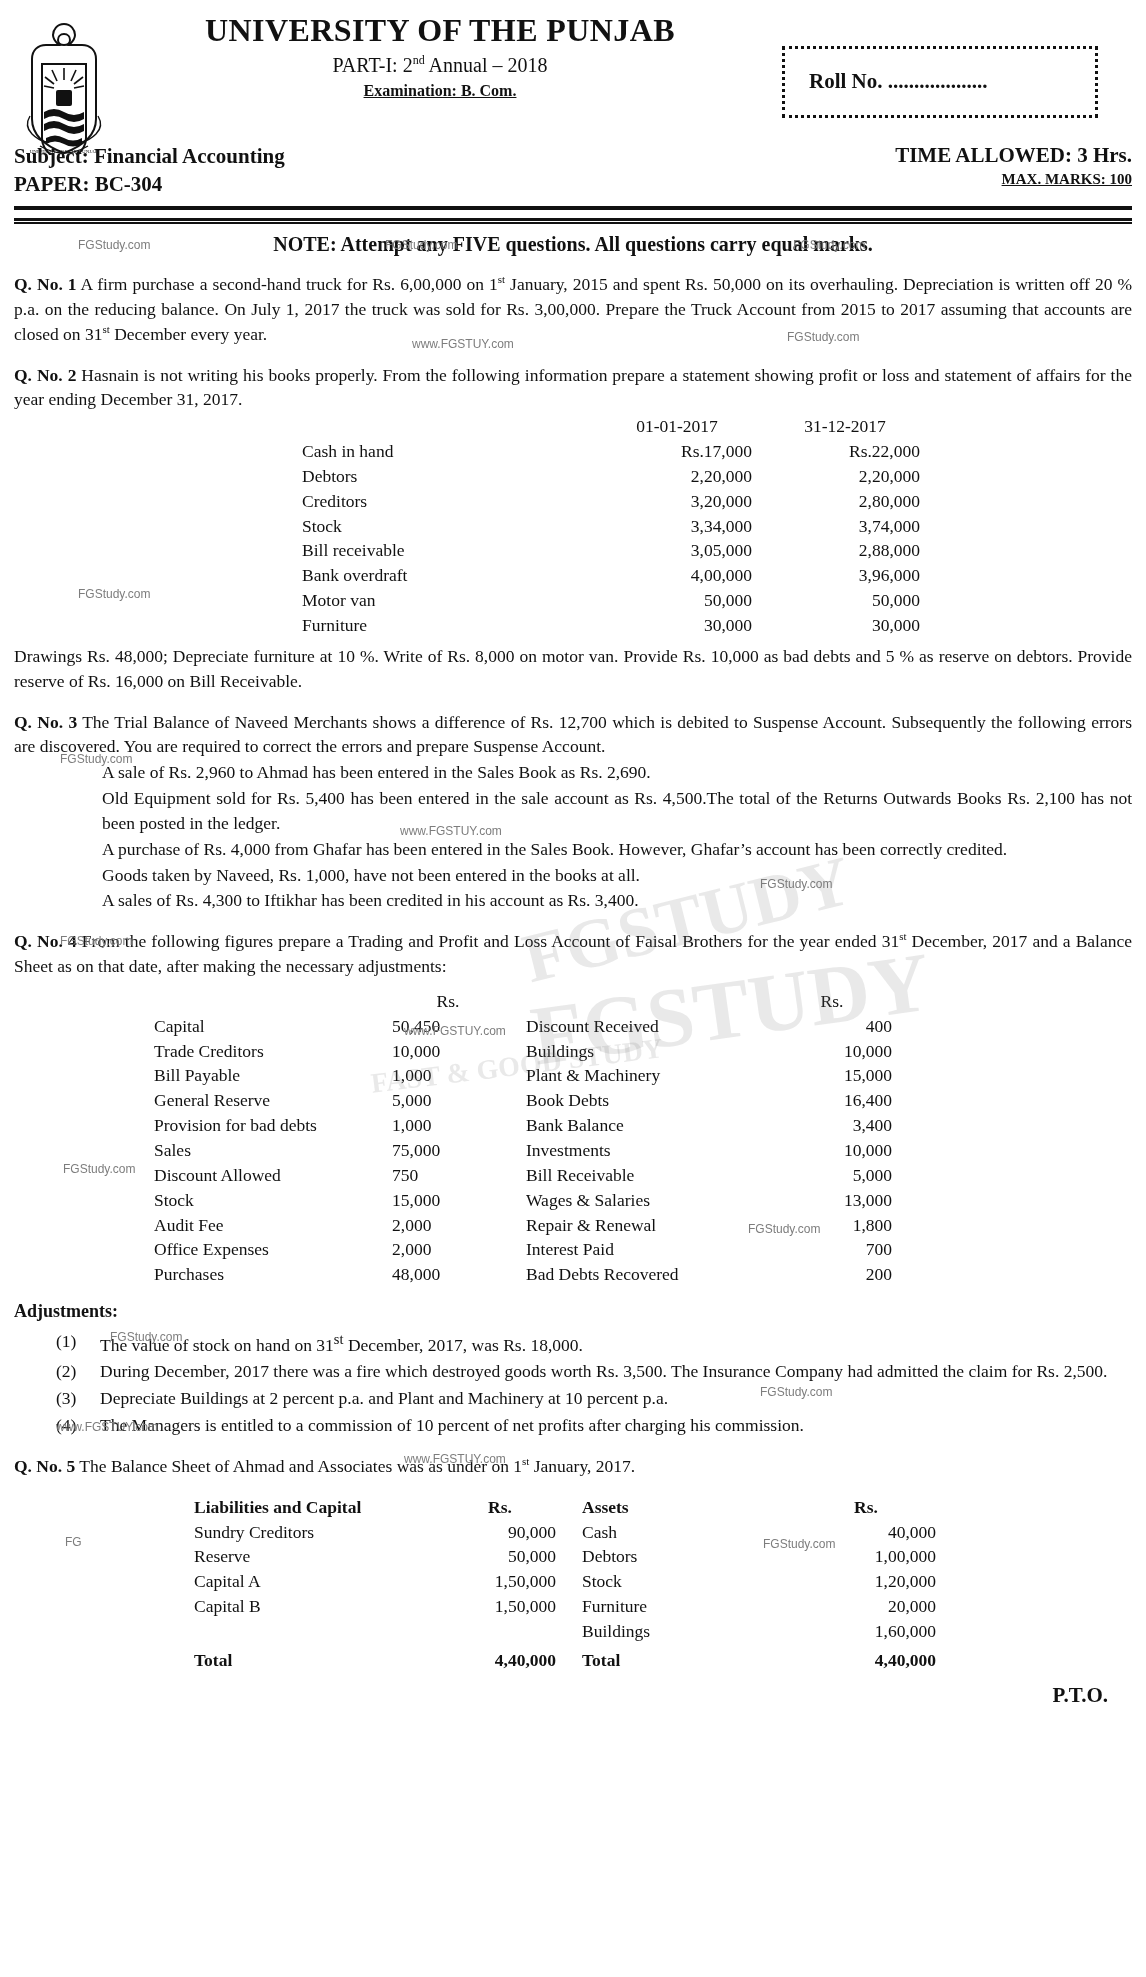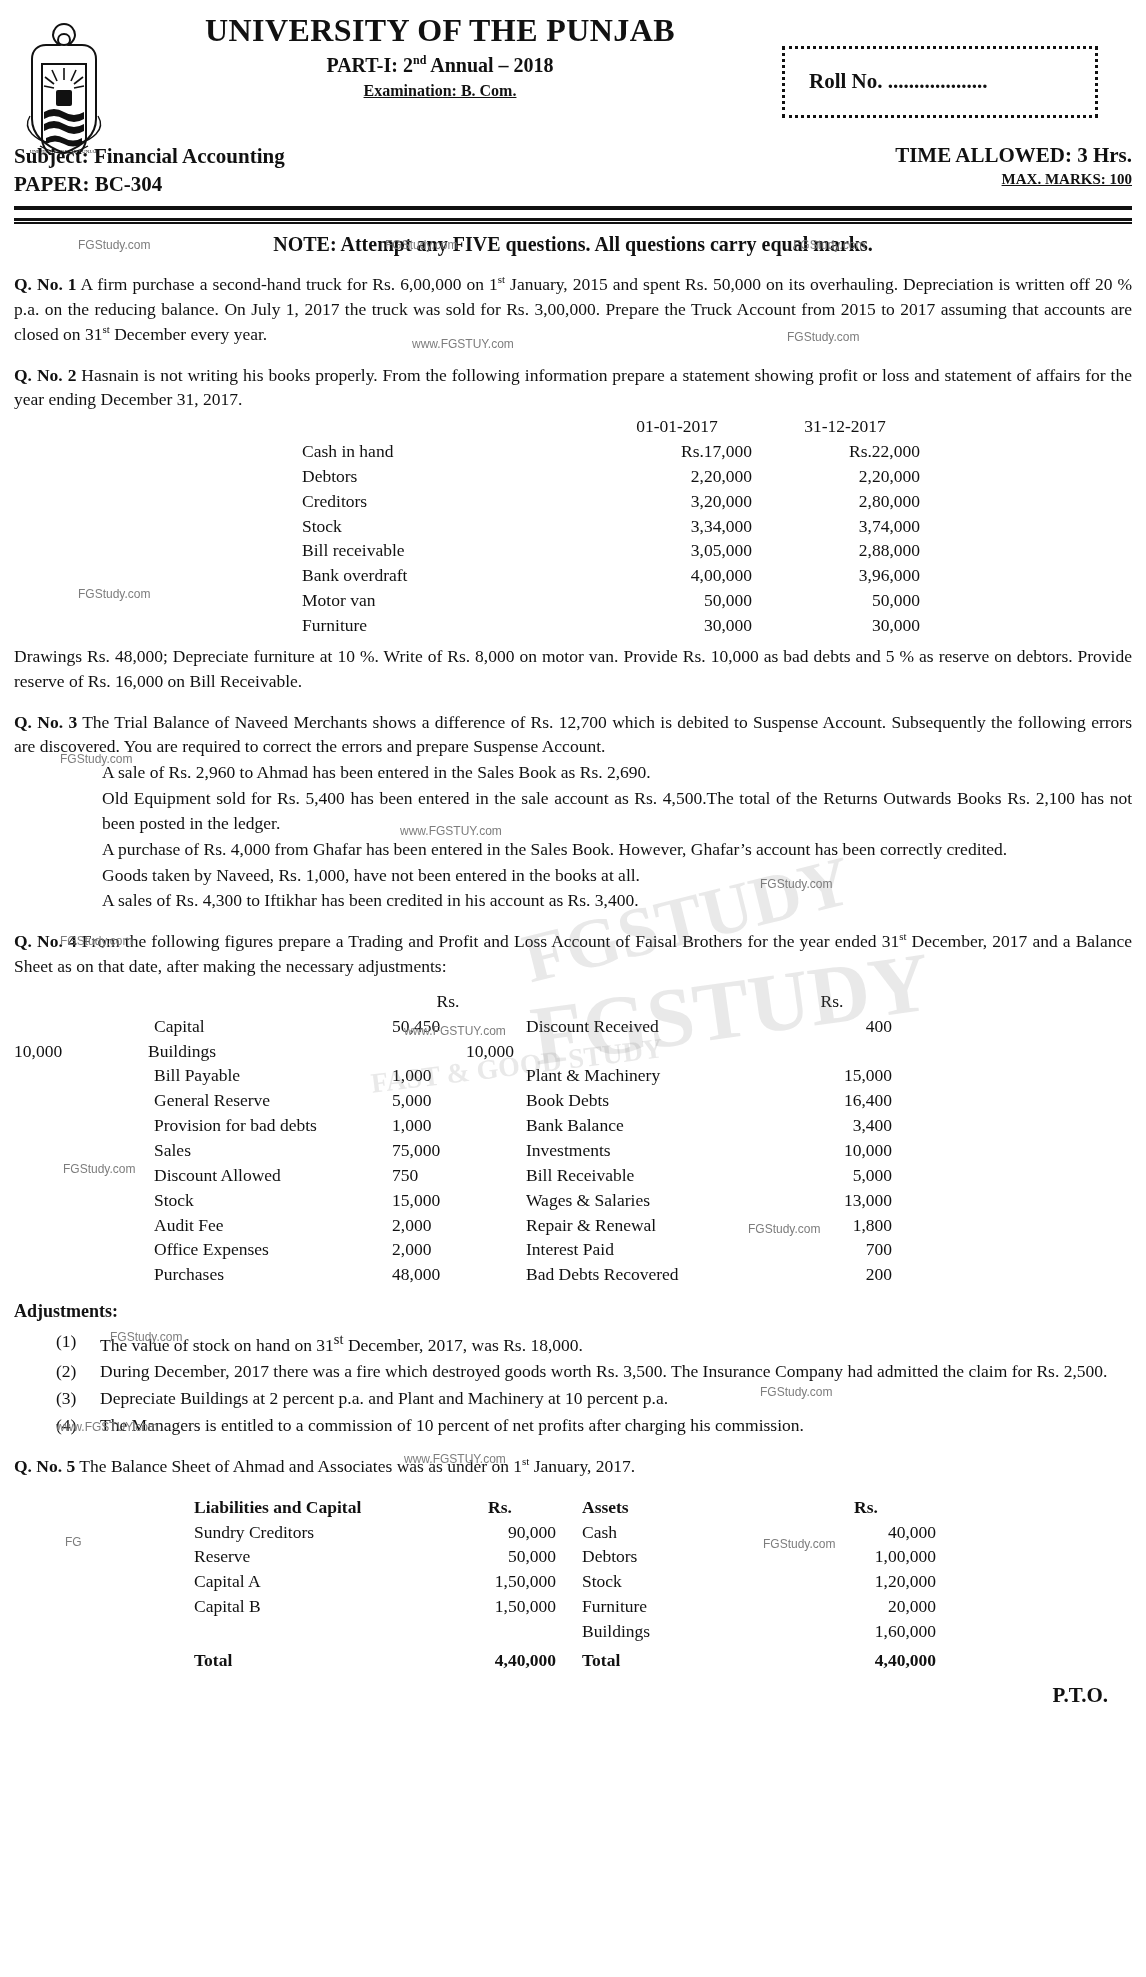--- a/index.html
+++ b/index.html
@@ -18,21 +18,21 @@
   .crest{
     position:absolute;left:18px;top:20px;width:92px;height:135px;
   }
   .crest svg{display:block;}
   .hdr-center{position:absolute;left:130px;top:12px;width:620px;text-align:center;}
   .uni-title{
     font-size:32px;font-weight:bold;letter-spacing:.4px;
     font-family:"Liberation Serif", serif;
     white-space:nowrap;
   }
-  .part-line{font-size:20px;font-weight:bold;margin-top:4px;}
+  .part-line{font-size:20px;font-weight:normal;margin-top:4px;}
   .part-line sup{font-size:12px;}
   .exam-line{font-size:16px;font-weight:bold;margin-top:5px;text-decoration:underline;}
 
   .rollbox{
     position:absolute;left:782px;top:46px;width:310px;height:66px;
     border:3px dotted #111;
   }
   .rollno{
     position:absolute;left:24px;top:20px;font-size:21px;font-weight:bold;
     white-space:nowrap;
@@ -256,20 +256,21 @@
         <div class="r-val">Rs.</div>
       </div>
       <div id="q4rows">
           <div class="row">
             <div class="l-name">Capital</div>
             <div class="l-val">50,450</div>
             <div class="r-name">Discount Received</div>
             <div class="r-val">400</div>
           </div>
           <div class="row">
+            <div class="l-name">Trade Creditors</div>
             <div class="l-val">10,000</div>
             <div class="r-name">Buildings</div>
             <div class="r-val">10,000</div>
           </div>
           <div class="row">
             <div class="l-name">Bill Payable</div>
             <div class="l-val">1,000</div>
             <div class="r-name">Plant &amp; Machinery</div>
             <div class="r-val">15,000</div>
           </div>

